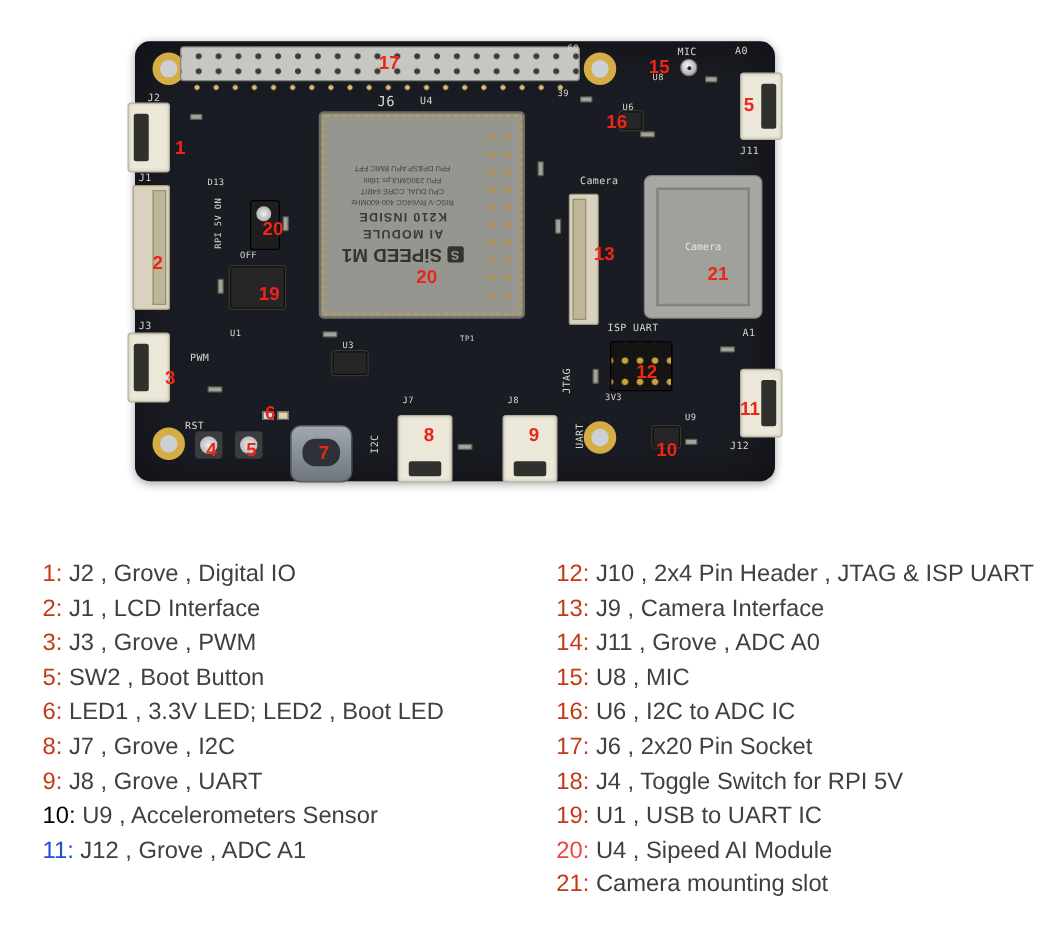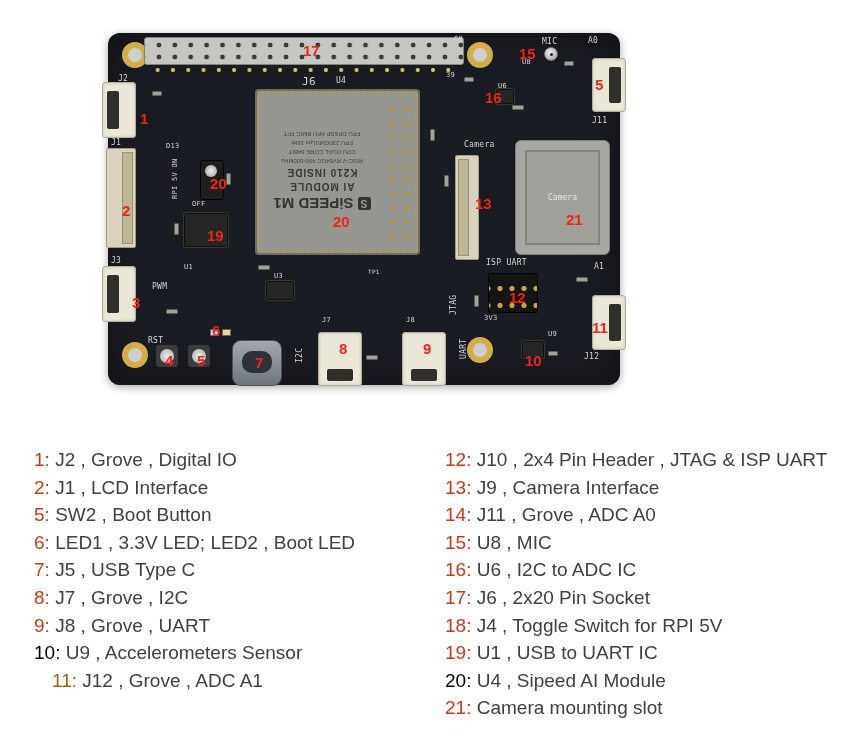--- a/index.html
+++ b/index.html
@@ -261,35 +261,35 @@
         <div class="board-num" style="left: 99px; top: 195px; color: rgb(239, 37, 23);">19</div>
         <div class="board-num" style="left: 225px; top: 181px; color: rgb(239, 37, 23);">20</div>
         <div class="board-num" style="left: 458px; top: 179px; color: rgb(239, 37, 23);">21</div>
       </div>
   </div>
 
   <div class="legend">
     <div class="legend-col left">
         <div class="legend-item"><span class="legend-num" style="color: rgb(196, 58, 23);">1:</span><span class="legend-text" style="color: rgb(64, 64, 64);"> J2 , Grove , Digital IO</span></div>
         <div class="legend-item"><span class="legend-num" style="color: rgb(196, 58, 23);">2:</span><span class="legend-text" style="color: rgb(64, 64, 64);"> J1 , LCD Interface</span></div>
+        <div class="legend-item"><span class="legend-num" style="color: rgb(196, 58, 23);">3:</span><span class="legend-text" style="color: rgb(64, 64, 64);"> J3 , Grove , PWM</span></div>
         <div class="legend-item"><span class="legend-num" style="color: rgb(196, 58, 23);">5:</span><span class="legend-text" style="color: rgb(64, 64, 64);"> SW2 , Boot Button</span></div>
         <div class="legend-item"><span class="legend-num" style="color: rgb(196, 58, 23);">6:</span><span class="legend-text" style="color: rgb(64, 64, 64);"> LED1 , 3.3V LED; LED2 , Boot LED</span></div>
-        <div class="legend-item"><span class="legend-num" style="color: rgb(196, 58, 23);">7:</span><span class="legend-text" style="color: rgb(64, 64, 64);"> J5 , USB Type C</span></div>
         <div class="legend-item"><span class="legend-num" style="color: rgb(196, 58, 23);">8:</span><span class="legend-text" style="color: rgb(64, 64, 64);"> J7 , Grove , I2C</span></div>
         <div class="legend-item"><span class="legend-num" style="color: rgb(196, 58, 23);">9:</span><span class="legend-text" style="color: rgb(64, 64, 64);"> J8 , Grove , UART</span></div>
         <div class="legend-item"><span class="legend-num" style="color: #000000;">10:</span><span class="legend-text" style="color: rgb(64, 64, 64);"> U9 , Accelerometers Sensor</span></div>
-        <div class="legend-item"><span class="legend-num" style="color: #a16207; margin-left: 18px;">11:</span><span class="legend-text" style="color: rgb(64, 64, 64);"> J12 , Grove , ADC A1</span></div>
+        <div class="legend-item"><span class="legend-num" style="color: #1d4ed8;">11:</span><span class="legend-text" style="color: rgb(64, 64, 64);"> J12 , Grove , ADC A1</span></div>
       </div>
     <div class="legend-col right">
         <div class="legend-item"><span class="legend-num" style="color: rgb(196, 58, 23);">12:</span><span class="legend-text" style="color: rgb(64, 64, 64);"> J10 , 2x4 Pin Header , JTAG &amp; ISP UART</span></div>
         <div class="legend-item"><span class="legend-num" style="color: rgb(196, 58, 23);">13:</span><span class="legend-text" style="color: rgb(64, 64, 64);"> J9 , Camera Interface</span></div>
         <div class="legend-item"><span class="legend-num" style="color: rgb(196, 58, 23);">14:</span><span class="legend-text" style="color: rgb(64, 64, 64);"> J11 , Grove , ADC A0</span></div>
         <div class="legend-item"><span class="legend-num" style="color: rgb(196, 58, 23);">15:</span><span class="legend-text" style="color: rgb(64, 64, 64);"> U8 , MIC</span></div>
         <div class="legend-item"><span class="legend-num" style="color: rgb(196, 58, 23);">16:</span><span class="legend-text" style="color: rgb(64, 64, 64);"> U6 , I2C to ADC IC</span></div>
         <div class="legend-item"><span class="legend-num" style="color: rgb(196, 58, 23);">17:</span><span class="legend-text" style="color: rgb(64, 64, 64);"> J6 , 2x20 Pin Socket</span></div>
         <div class="legend-item"><span class="legend-num" style="color: rgb(196, 58, 23);">18:</span><span class="legend-text" style="color: rgb(64, 64, 64);"> J4 , Toggle Switch for RPI 5V</span></div>
         <div class="legend-item"><span class="legend-num" style="color: rgb(196, 58, 23);">19:</span><span class="legend-text" style="color: rgb(64, 64, 64);"> U1 , USB to UART IC</span></div>
-        <div class="legend-item"><span class="legend-num" style="color: #000000;">20:</span><span class="legend-text" style="color: rgb(64, 64, 64);"> U4 , Sipeed AI Module</span></div>
+        <div class="legend-item"><span class="legend-num" style="color: #ef4444;">20:</span><span class="legend-text" style="color: rgb(64, 64, 64);"> U4 , Sipeed AI Module</span></div>
         <div class="legend-item"><span class="legend-num" style="color: rgb(196, 58, 23);">21:</span><span class="legend-text" style="color: rgb(64, 64, 64);"> Camera mounting slot</span></div>
       </div>
   </div>
 
 </div>
 
 </body></html>

